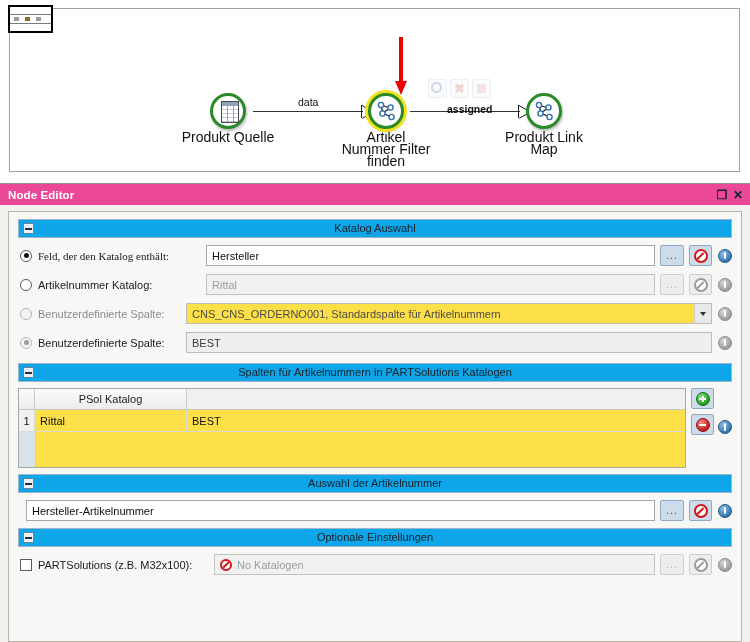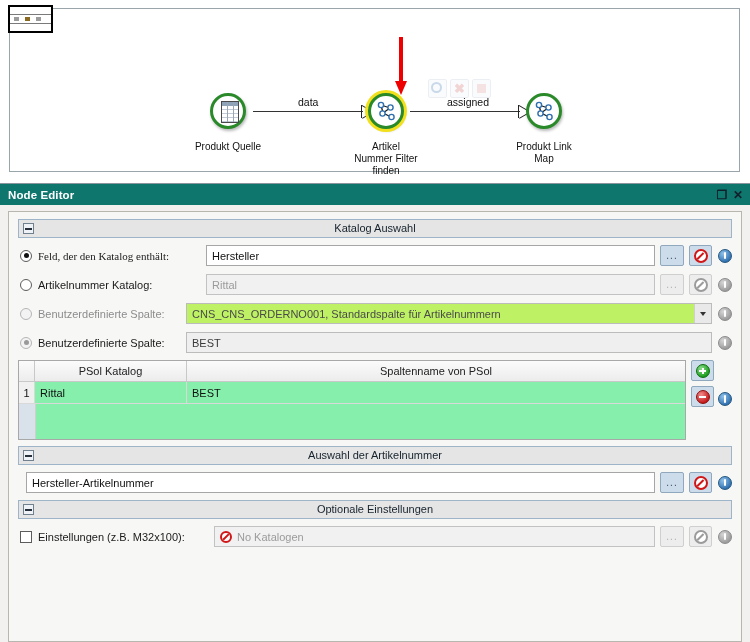--- a/index.html
+++ b/index.html
@@ -37,21 +37,21 @@
   .node{position:absolute;text-align:center;width:120px;}
   .node .disc{
     position:relative;margin:0 auto;width:36px;height:36px;border-radius:50%;
     border:3px solid #2a8a2a;background:#fff;box-sizing:border-box;
     box-shadow:1px 2px 3px rgba(0,0,0,.28);
   }
   .node.selected .disc{
     box-shadow:0 0 0 3px #f2e01c, 1px 2px 3px rgba(0,0,0,.28);
   }
   .node .caption{
-    margin-top:12px;font-size:10px;line-height:12px;color:#111;
+    margin-top:2px;font-size:14px;line-height:12px;color:#111;
   }
   
   .glyph-table{
     position:absolute;left:8px;top:5px;width:18px;height:22px;
     background:#fff;border:1px solid #4a4a4a;box-sizing:border-box;
     background-image:
       linear-gradient(to right,transparent 0 5px,#9aa7b5 5px 6px,transparent 6px 11px,#9aa7b5 11px 12px,transparent 12px),
       linear-gradient(to bottom,#8fa3b8 0 4px,transparent 4px),
       repeating-linear-gradient(to bottom,transparent 0 3px,#c3ccd6 3px 4px);
   }
@@ -90,42 +90,42 @@
     border-top:14px solid #ee0000;
   }
 
   
   #node-editor{
     position:absolute;left:0;top:183px;width:750px;height:459px;
     background:#d4d0c8;box-sizing:border-box;
     border-top:1px solid #8a949c;
   }
   .ne-titlebar{
-    height:21px;background:#0f766e;color:#fff;
+    height:21px;background:#ec4899;color:#fff;
     display:flex;align-items:center;
     font-size:11.5px;font-weight:bold;padding:0 4px 0 8px;
     border-bottom:1px solid #55707f;
   }
   .ne-title-text{flex:1;letter-spacing:.1px;}
   .ne-titlebar .tb-ico{
     width:16px;height:16px;display:flex;align-items:center;justify-content:center;
     color:#10202b;font-size:12px;font-weight:bold;cursor:pointer;
   }
   .ne-body{
     position:absolute;left:0;top:21px;right:0;bottom:0;
     background:#f2f1ef;padding:6px 8px 0 8px;box-sizing:border-box;
   }
   .ne-inner{
     background:#f7f7f6;border:1px solid #b9b6b0;box-sizing:border-box;
     height:100%;padding:7px 9px 0 9px;overflow:hidden;
   }
 
   
   .sec-head{
-    height:19px;background:#e5e5e5;border:1px solid #9db4c9;
+    height:19px;background:#0ea5e9;border:1px solid #9db4c9;
     display:flex;align-items:center;box-sizing:border-box;
     margin-bottom:6px;position:relative;
   }
   .sec-collapse{
     width:11px;height:11px;margin-left:4px;background:#eef2f6;
     border:1px solid #70808f;box-sizing:border-box;position:relative;cursor:pointer;flex:0 0 auto;
   }
   .sec-collapse::before{
     content:"";position:absolute;left:1px;top:4px;width:7px;height:1.5px;background:#27303a;
   }
@@ -156,21 +156,21 @@
 
   .txt{
     flex:1;height:21px;border:1px solid #a6a6a6;background:#fff;
     box-sizing:border-box;display:flex;align-items:center;
     padding:0 5px;font-size:11px;color:#111;overflow:hidden;white-space:nowrap;
   }
   .txt.dis{background:#f1f1f1;border-color:#c2c2c2;color:#9b9b9b;}
   .txt.ro{background:#efefef;border-color:#bcbcbc;color:#3a3a3a;}
 
   .combo{
-    flex:1;height:21px;border:1px solid #bcbcbc;background:#bef264;
+    flex:1;height:21px;border:1px solid #bcbcbc;background:#fde047;
     box-sizing:border-box;display:flex;align-items:center;
     padding:0 0 0 5px;font-size:11px;color:#4a4a4a;overflow:hidden;white-space:nowrap;
     position:relative;
   }
   .combo .cv{flex:1;overflow:hidden;text-overflow:ellipsis;}
   .combo .carrow{
     width:16px;height:19px;border-left:1px solid #cfcfcf;background:#e9e9e9;
     display:flex;align-items:center;justify-content:center;flex:0 0 auto;cursor:pointer;
   }
   .combo .carrow i{
@@ -230,21 +230,21 @@
   .ico-plus{background:radial-gradient(circle at 35% 30%,#8ddd8d,#149914 78%);border:1px solid #0c6d0c;}
   .ico-plus::before,.ico-plus::after{content:"";position:absolute;background:#fff;}
   .ico-plus::before{left:2.8px;top:5.6px;width:6.6px;height:2px;}
   .ico-plus::after{left:5.3px;top:3.1px;width:2px;height:6.6px;}
   .ico-minus{background:radial-gradient(circle at 35% 30%,#f08c8c,#c21212 78%);border:1px solid #8d0d0d;}
   .ico-minus::before{content:"";position:absolute;left:2.8px;top:5.6px;width:6.6px;height:2px;background:#fff;}
 
   
   .tbl-wrap{display:flex;align-items:flex-start;margin-bottom:6px;}
   .tbl{
-    flex:1;border:1px solid #a8a8a8;background:#86efac;box-sizing:border-box;height:80px;
+    flex:1;border:1px solid #a8a8a8;background:#fde047;box-sizing:border-box;height:80px;
     display:flex;flex-direction:column;overflow:hidden;
   }
   .tbl-head{display:flex;height:20px;background:#f0f0f0;border-bottom:1px solid #c8c8c8;}
   .tbl-head .th{
     font-size:11px;color:#222;display:flex;align-items:center;justify-content:center;
     border-right:1px solid #c8c8c8;box-sizing:border-box;
     background:linear-gradient(#fbfbfb,#ececec);
   }
   .th-idx{width:16px;flex:0 0 auto;}
   .th-cat{width:152px;flex:0 0 auto;}
@@ -297,21 +297,21 @@
           <span class="ft-sq"></span>
         </div>
     </div>
 
     <div class="edge" style="left:243px;top:102px;width:110px;"></div>
     <div class="arrowhead-o" style="left:351px;top:96px;"></div>
     <div class="edge-label" style="left:288px;top:87px;">data</div>
 
     <div class="edge" style="left:400px;top:102px;width:110px;"></div>
     <div class="arrowhead-o" style="left:508px;top:96px;"></div>
-    <div class="edge-label" style="left:437px;top:87px;">assigned</div>
+    <div class="edge-label" style="left:437px;top:94px;font-weight:bold;">assigned</div>
 
     <div class="node" style="left:158px;top:84px;">
       <div class="disc">
         <div class="glyph-table"></div>
       </div>
       <div class="caption">Produkt Quelle</div>
     </div>
 
     <div class="node" style="left:474px;top:84px;">
       <div class="disc">
@@ -406,27 +406,30 @@
         <span class="ico-info dis"></span>
       </div>
 
       <div class="row">
         <span class="radio dis on"></span>
         <span class="lbl" style="width:148px;">Benutzerdefinierte Spalte:</span>
         <span class="txt ro">BEST</span>
         <span class="ico-info dis"></span>
       </div>
 
+      <div class="sec-head" style="margin-top:9px;">
+        <span class="sec-collapse"></span>
+        <span class="sec-title">Spalten für Artikelnummern in PARTSolutions Katalogen</span>
+      </div>
 
       <div class="tbl-wrap">
         <div class="tbl">
           <div class="tbl-head">
             <span class="th th-idx"></span>
             <span class="th th-cat">PSol Katalog</span>
-            <span class="th th-col">Spaltenname von PSol</span>
           </div>
           <div class="tbl-row">
             <span class="td td-idx">1</span>
             <span class="td td-cat">Rittal</span>
             <span class="td td-col">BEST</span>
           </div>
           <div class="tbl-fill">
             <span class="gut"></span>
           </div>
         </div>
@@ -457,21 +460,21 @@
         <span class="ico-info"></span>
       </div>
 
       <div class="sec-head" style="margin-top:1px;">
         <span class="sec-collapse"></span>
         <span class="sec-title">Optionale Einstellungen</span>
       </div>
 
       <div class="row">
         <span class="cbox"></span>
-        <span class="lbl" style="width:176px;">Einstellungen (z.B. M32x100):</span>
+        <span class="lbl" style="width:176px;">PARTSolutions (z.B. M32x100):</span>
         <span class="txt dis">
           <span class="ico-noentry sm" style="margin-right:5px;flex:0 0 auto;"></span>
           <span>No Katalogen</span>
         </span>
         <span class="btn-sq dis">...</span>
         <span class="btn-ico dis">
             <span class="ico-noentry grey"></span>
           </span>
         <span class="ico-info dis"></span>
       </div>

